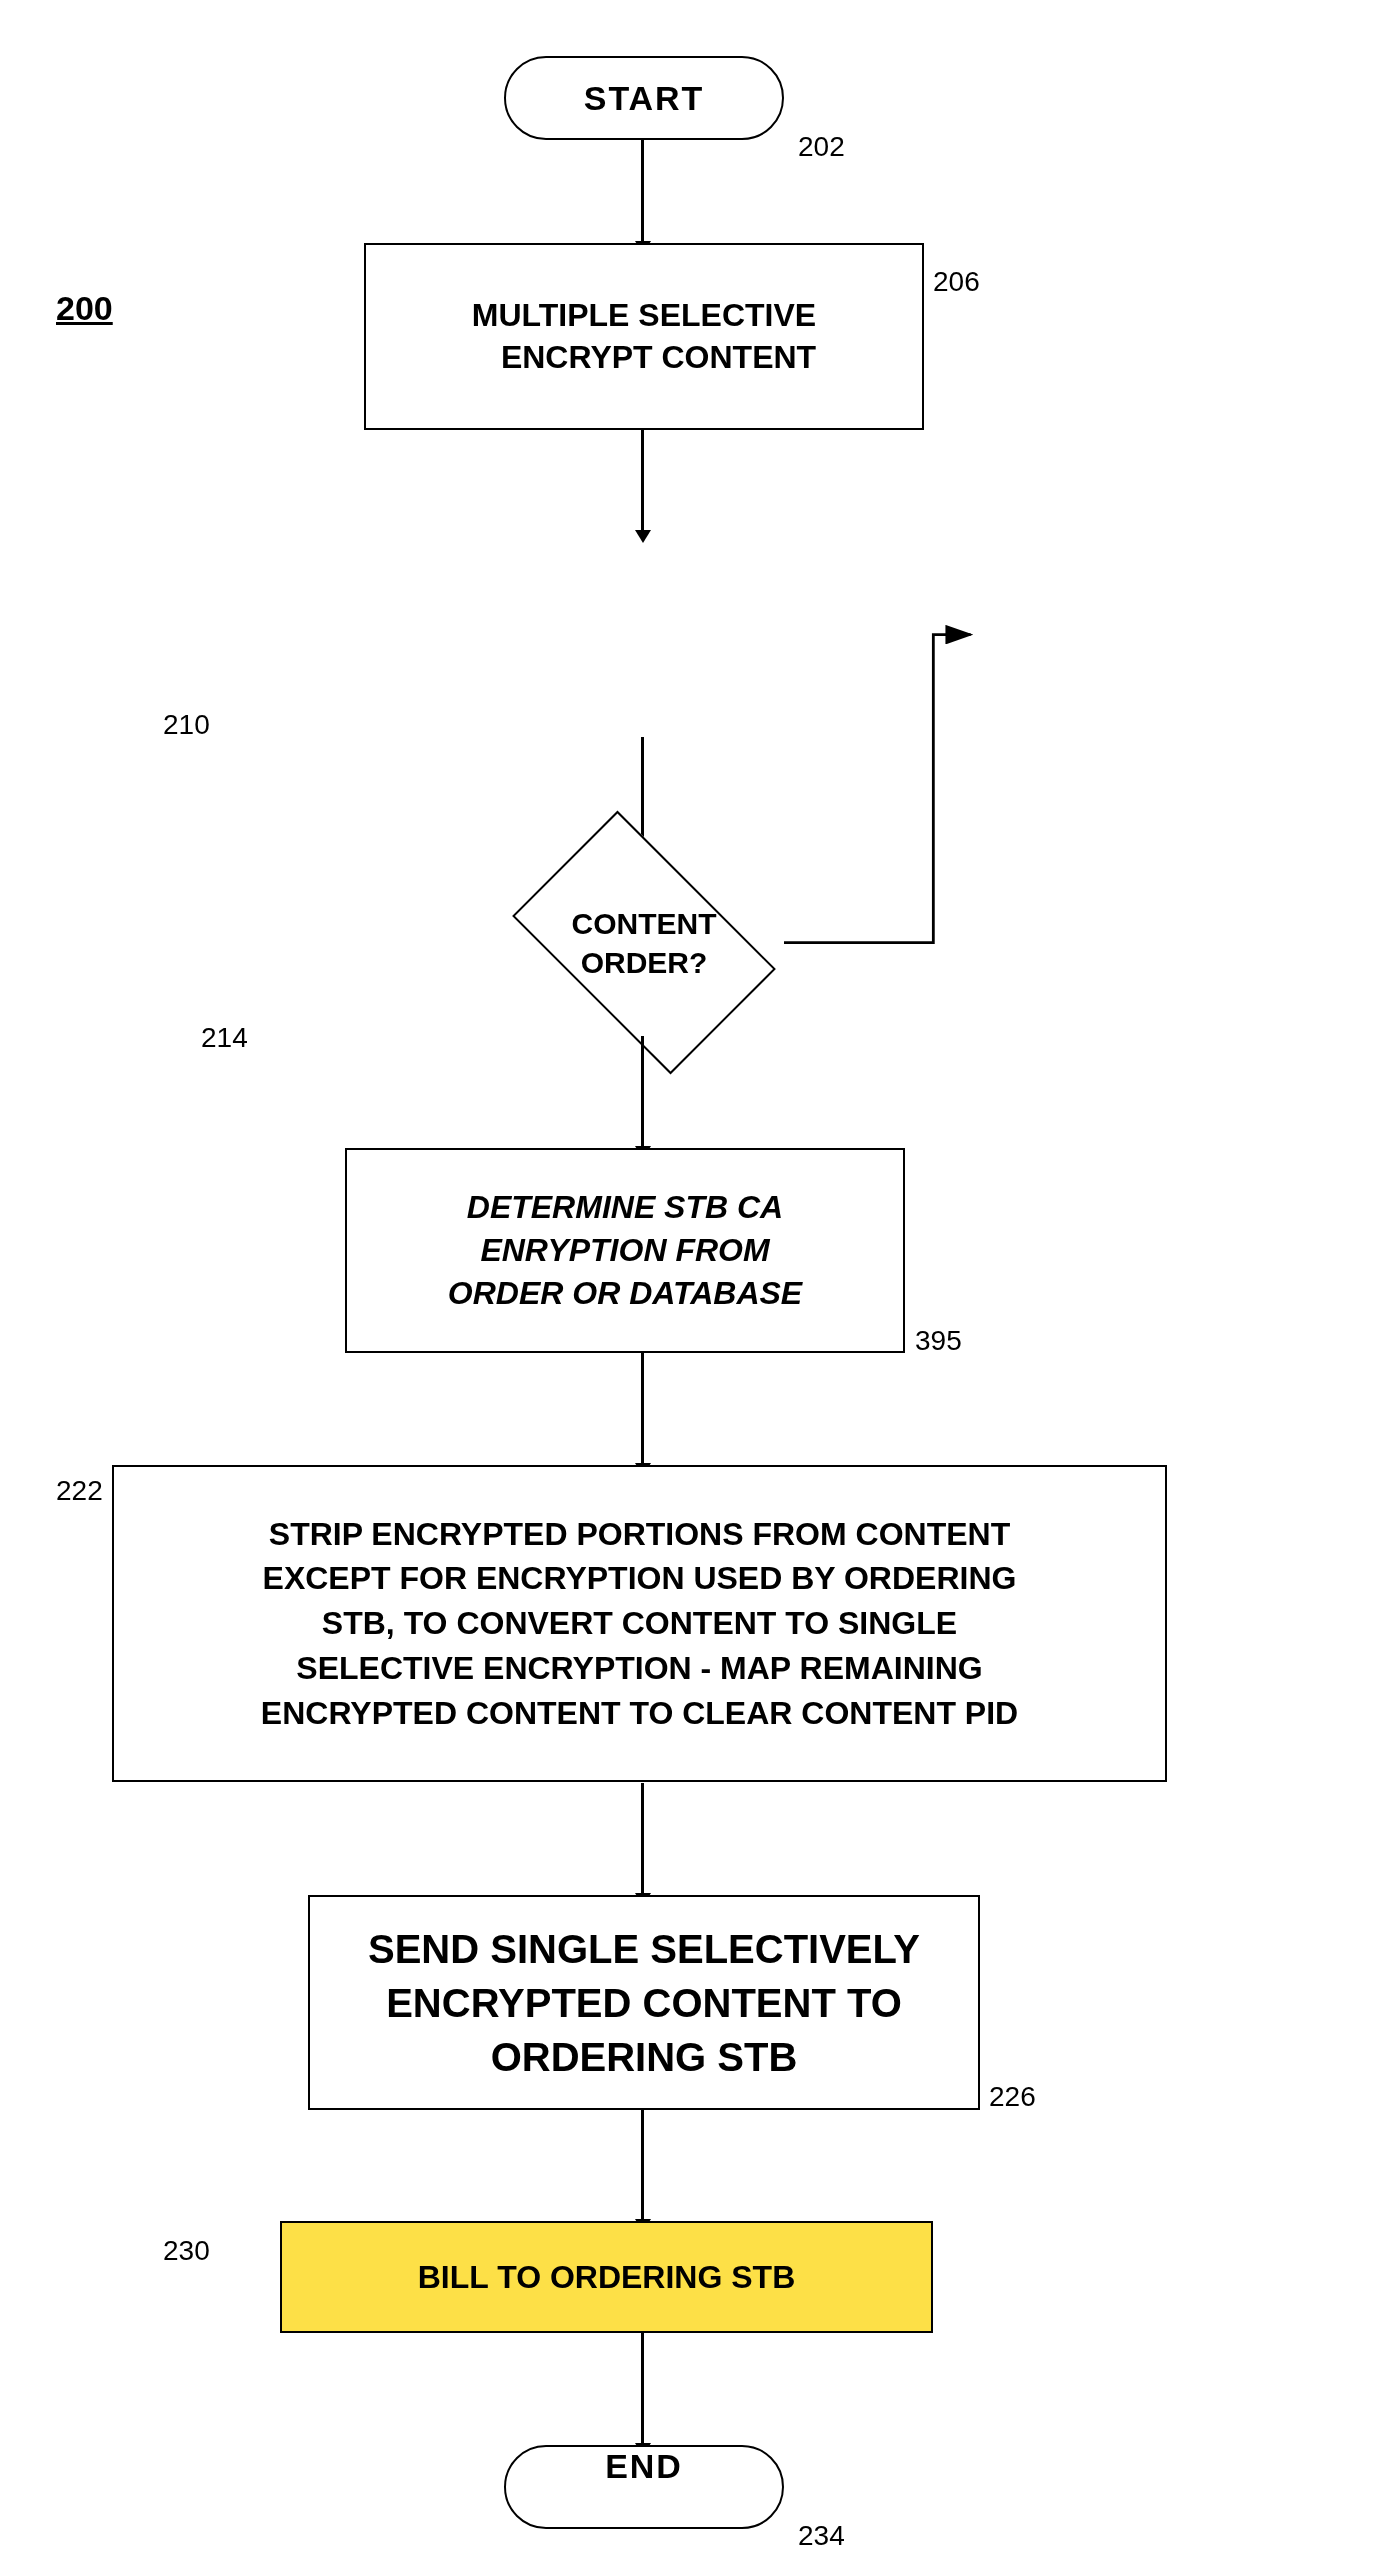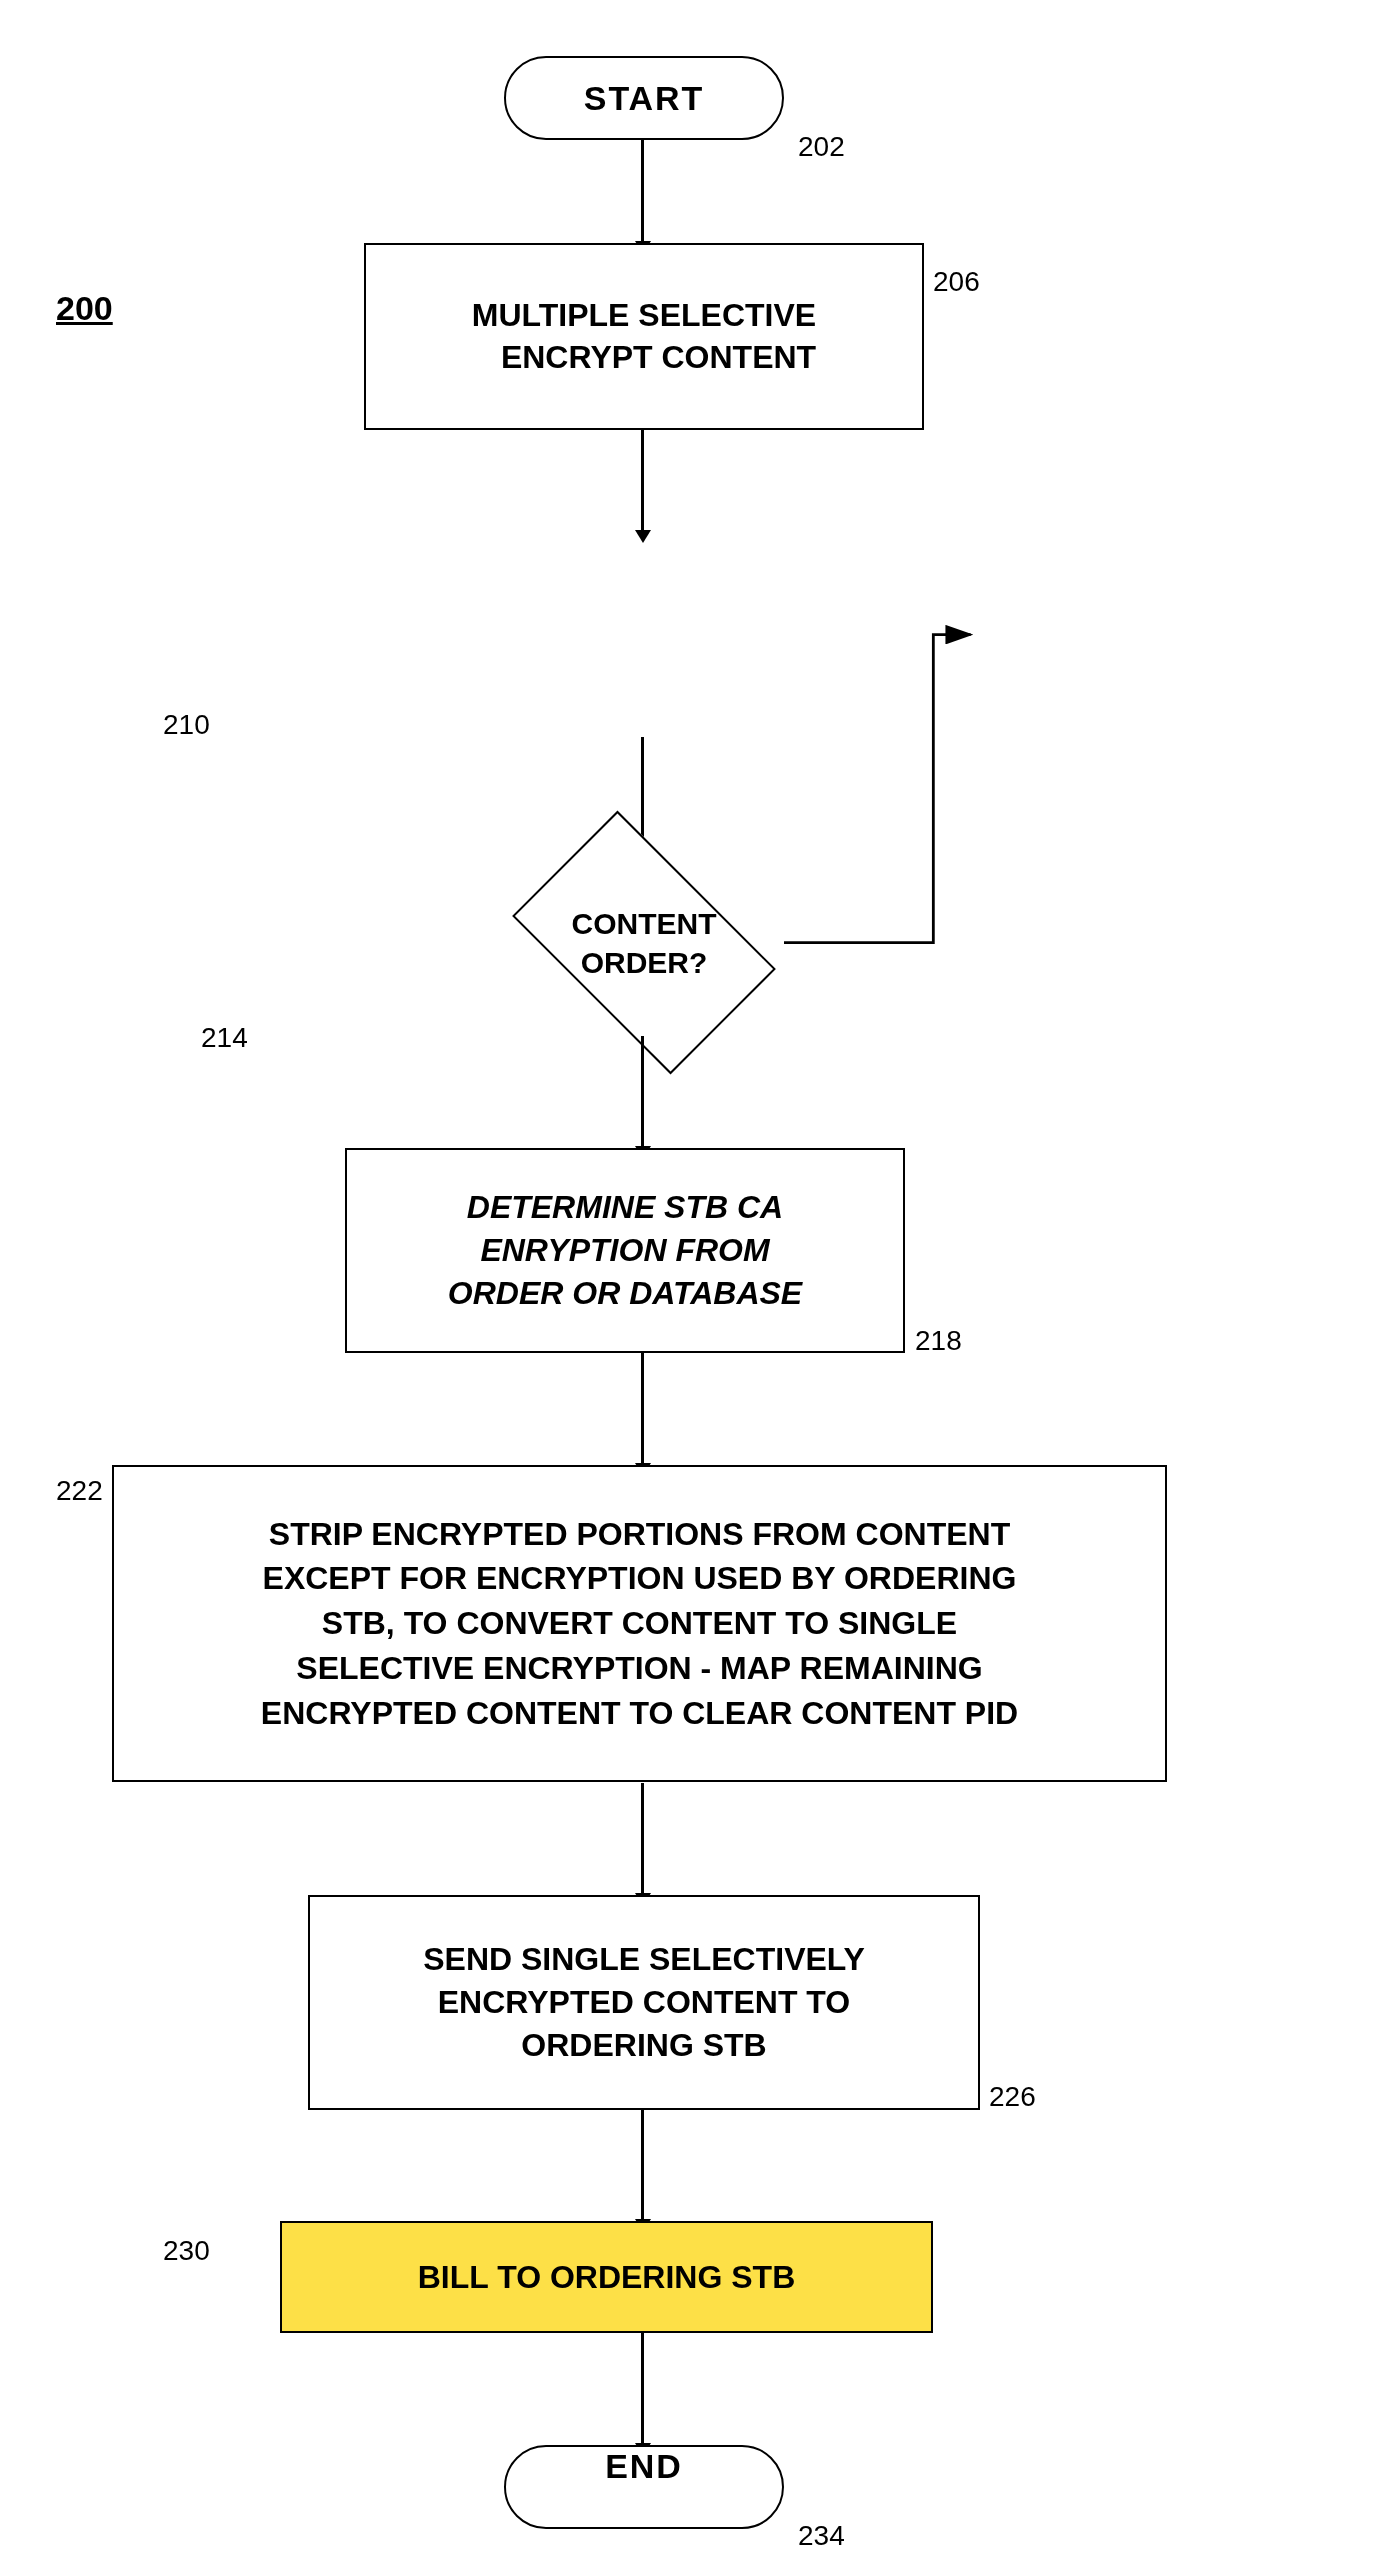--- a/index.html
+++ b/index.html
@@ -344,21 +344,21 @@
       height: 215px;
       border: 2.8px solid #000;
       display: flex;
       align-items: center;
       justify-content: center;
       background: #fff;
       text-align: center;
       padding: 14px;
     }
     .box-226 span {
-      font-size: 32px;
+      font-size: 40px;
       font-weight: bold;
       line-height: 1.35;
     }
 
     
     .label-226 {
       position: absolute;
       top: 2081px;
       left: 989px;
       font-size: 28px;
@@ -499,21 +499,21 @@
     <div class="diamond-inner"></div>
     <div class="diamond-text">CONTENT<br>ORDER?</div>
   </div>
   <div class="label-214">214</div>
 
   <div class="arrow-214-to-218"></div>
 
   <div class="box-218">
     <span>DETERMINE STB CA<br>ENRYPTION FROM<br>ORDER OR DATABASE</span>
   </div>
-  <div class="label-218">218</div>
+  <div class="label-218">395</div>
 
   <div class="arrow-218-to-222"></div>
 
   <div class="box-222">
     <span>STRIP ENCRYPTED PORTIONS FROM CONTENT<br>EXCEPT FOR ENCRYPTION USED BY ORDERING<br>STB, TO CONVERT CONTENT TO SINGLE<br>SELECTIVE ENCRYPTION - MAP REMAINING<br>ENCRYPTED CONTENT TO CLEAR CONTENT PID</span>
   </div>
   <div class="label-222">222</div>
 
   <div class="arrow-222-to-226"></div>
 

